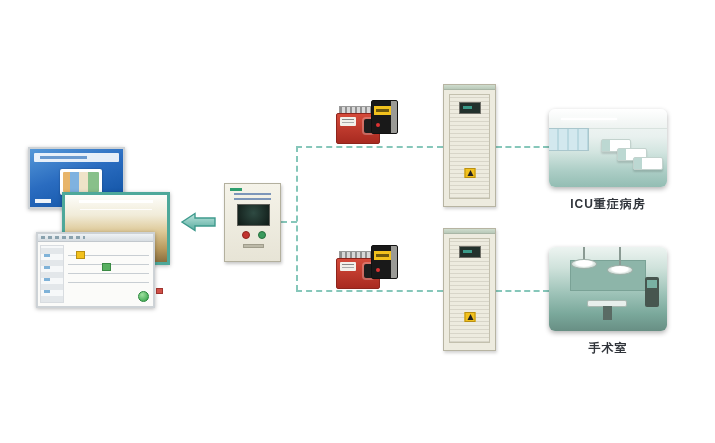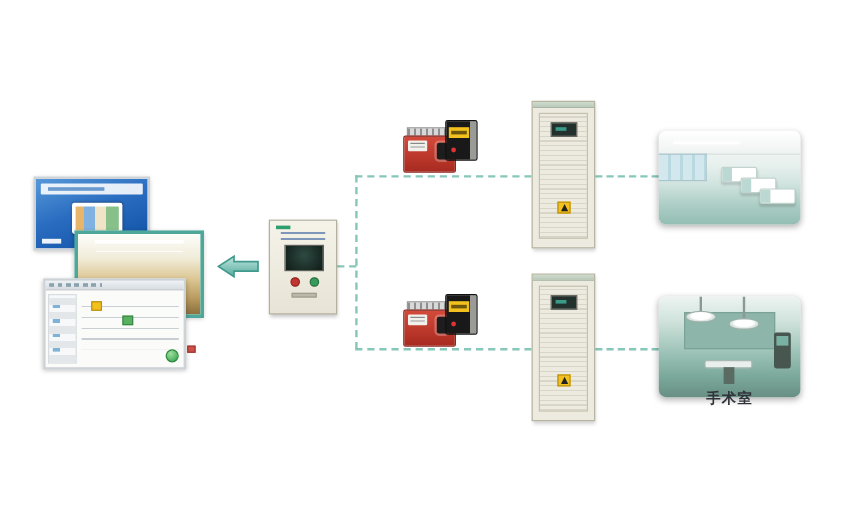--- a/index.html
+++ b/index.html
@@ -133,21 +133,21 @@
   .lamp-2{left:58px;top:18px}
   .or-table-top{position:absolute;left:38px;top:53px;width:40px;height:7px;background:#e8efec;border:1px solid #a9b8b1;border-radius:2px}
   .or-table-base{position:absolute;left:54px;top:59px;width:9px;height:14px;background:#5a6b64}
   .or-equip{position:absolute;right:8px;top:30px;width:14px;height:30px;background:#47564f;border-radius:2px}
   .or-equip::after{content:"";position:absolute;left:2px;top:3px;right:2px;height:8px;background:#8fd8c8;opacity:.7}
 
   
   .room-label{position:absolute;width:118px;text-align:center;font-size:12px;font-weight:bold;
     color:#30343a;letter-spacing:1px;z-index:2}
   .label-icu{left:549px;top:196px}
-  .label-or{left:549px;top:324px}
+  .label-or{left:549px;top:340px}
 </style>
 </head>
 <body>
 
 <div class="canvas">
 
   <div class="screen screen-a">
     <div class="slide-band"></div>
     <div class="slide-photo"></div>
     <div class="slide-logo"></div>
@@ -230,20 +230,21 @@
     </div>
   </div>
 
   <div class="photo photo-icu">
     <div class="icu-ceiling"></div>
     <div class="icu-window"></div>
     <div class="icu-bed bed-1"></div>
     <div class="icu-bed bed-2"></div>
     <div class="icu-bed bed-3"></div>
   </div>
+  <div class="room-label label-icu">ICU重症病房</div>
 
   <div class="photo photo-or">
     <div class="or-backwall"></div>
     <div class="or-arm arm-1"></div>
     <div class="or-arm arm-2"></div>
     <div class="or-lamp lamp-1"></div>
     <div class="or-lamp lamp-2"></div>
     <div class="or-table-top"></div>
     <div class="or-table-base"></div>
     <div class="or-equip"></div>

